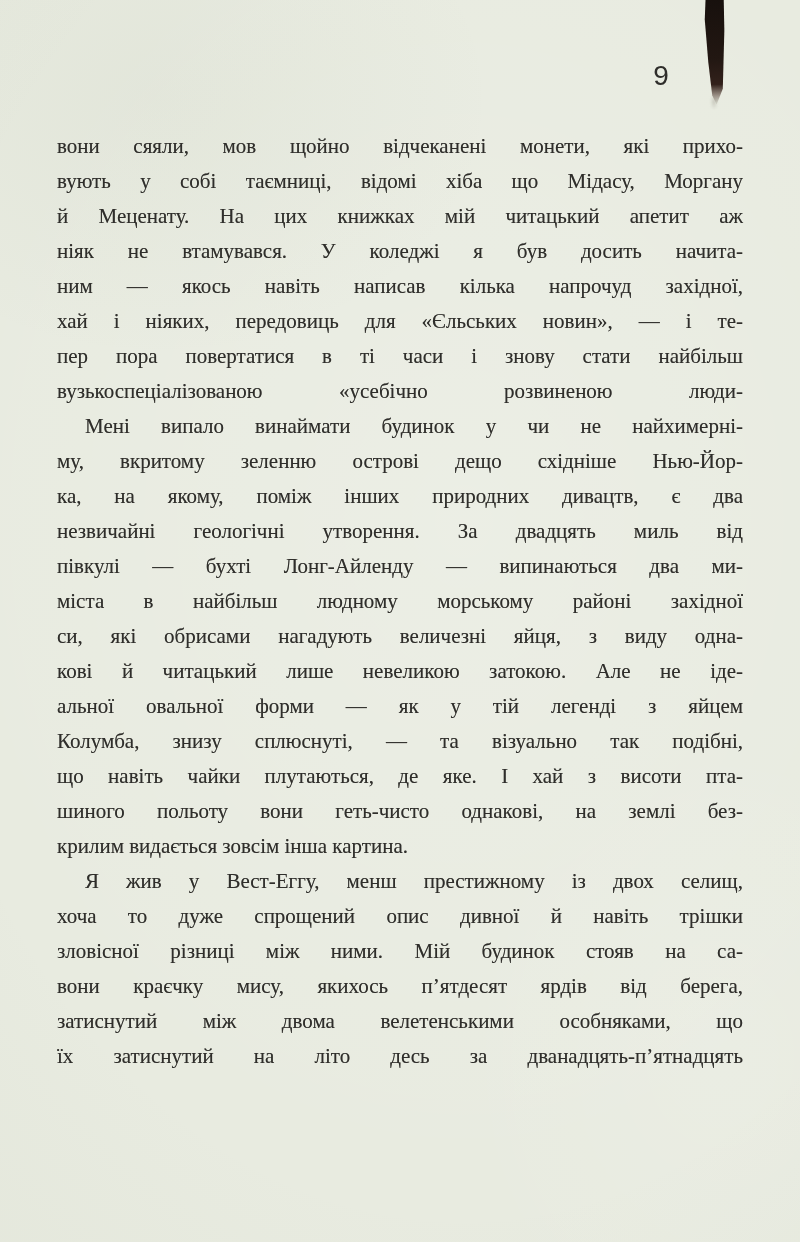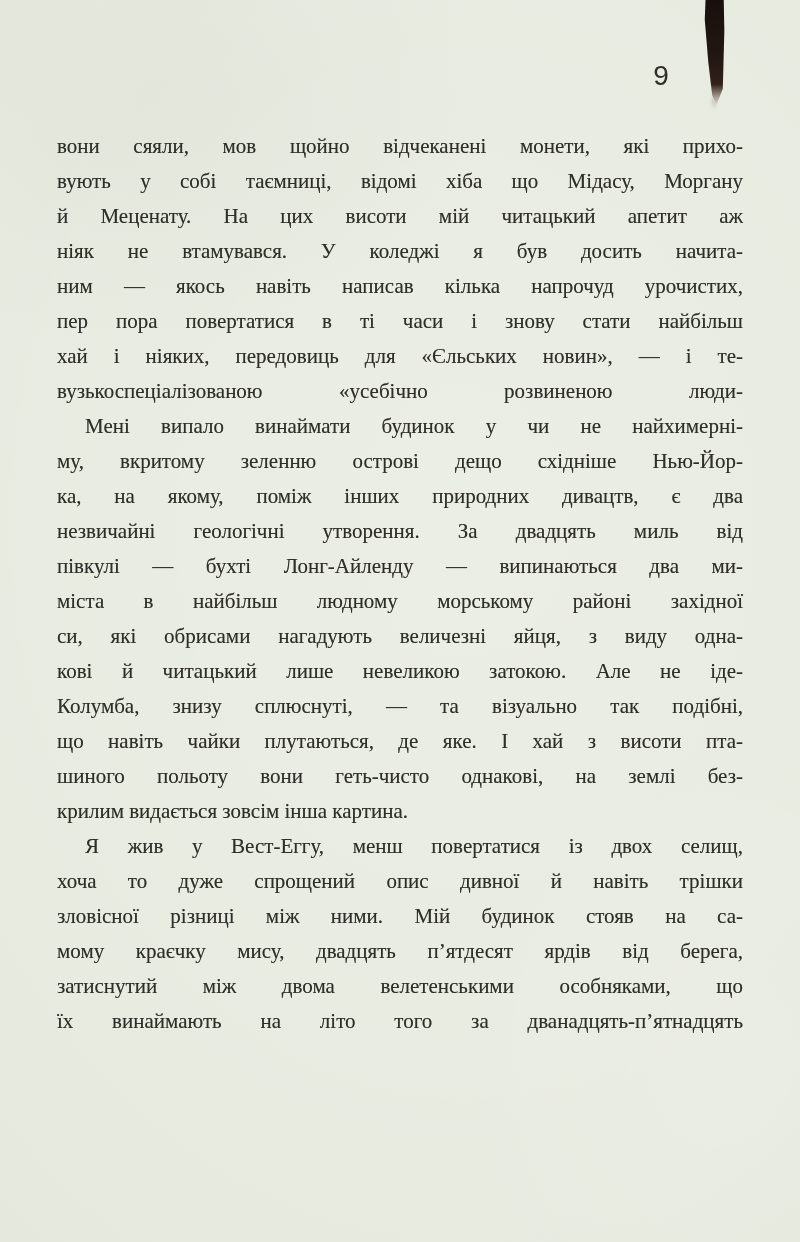--- a/index.html
+++ b/index.html
@@ -83,38 +83,39 @@
 
 <div class="page">
   <div class="folio">9</div>
 
   <div class="ink-mark"></div>
   <div class="ink-mark-tail"></div>
 
   <div class="text-block">
       <div class="line">вони сяяли, мов щойно відчеканені монети, які прихо-</div>
       <div class="line">вують у собі таємниці, відомі хіба що Мідасу, Моргану</div>
-      <div class="line">й Меценату. На цих висоти мій читацький апетит аж</div>
+      <div class="line">й Меценату. На цих книжках мій читацький апетит аж</div>
       <div class="line">ніяк не втамувався. У коледжі я був досить начита-</div>
-      <div class="line">ним — якось навіть написав кілька напрочуд урочистих,</div>
+      <div class="line">ним — якось навіть написав кілька напрочуд західної,</div>
+      <div class="line">хай і ніяких, передовиць для «Єльських новин», — і те-</div>
       <div class="line">пер пора повертатися в ті часи і знову стати найбільш</div>
-      <div class="line">хай і ніяких, передовиць для «Єльських новин», — і те-</div>
       <div class="line">вузькоспеціалізованою «усебічно розвиненою люди-</div>
       <div class="line indent">Мені випало винаймати будинок у чи не найхимерні-</div>
       <div class="line">му, вкритому зеленню острові дещо східніше Нью-Йор-</div>
       <div class="line">ка, на якому, поміж інших природних дивацтв, є два</div>
       <div class="line">незвичайні геологічні утворення. За двадцять миль від</div>
       <div class="line">півкулі — бухті Лонг-Айленду — випинаються два ми-</div>
       <div class="line">міста в найбільш людному морському районі західної</div>
       <div class="line">си, які обрисами нагадують величезні яйця, з виду одна-</div>
       <div class="line">кові й читацький лише невеликою затокою. Але не іде-</div>
+      <div class="line">альної овальної форми — як у тій легенді з яйцем</div>
       <div class="line">Колумба, знизу сплюснуті, — та візуально так подібні,</div>
       <div class="line">що навіть чайки плутаються, де яке. І хай з висоти пта-</div>
       <div class="line">шиного польоту вони геть-чисто однакові, на землі без-</div>
       <div class="line para-end">крилим видається зовсім інша картина.</div>
-      <div class="line indent">Я жив у Вест-Еггу, менш повертатися із двох селищ,</div>
+      <div class="line indent">Я жив у Вест-Еггу, менш престижному із двох селищ,</div>
       <div class="line">хоча то дуже спрощений опис дивної й навіть трішки</div>
       <div class="line">зловісної різниці між ними. Мій будинок стояв на са-</div>
-      <div class="line">мому краєчку мису, двадцять п’ятдесят ярдів від берега,</div>
+      <div class="line">вони краєчку мису, якихось п’ятдесят ярдів від берега,</div>
       <div class="line">затиснутий між двома велетенськими особняками, що</div>
-      <div class="line">їх винаймають на літо того за дванадцять-п’ятнадцять</div>
+      <div class="line">їх затиснутий на літо десь за дванадцять-п’ятнадцять</div>
     </div>
 </div>
 
 </body></html>

